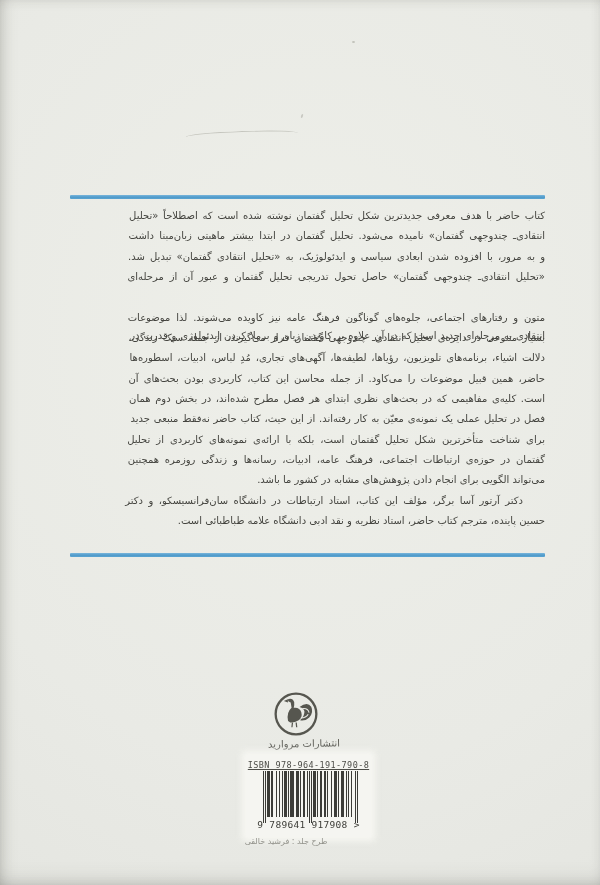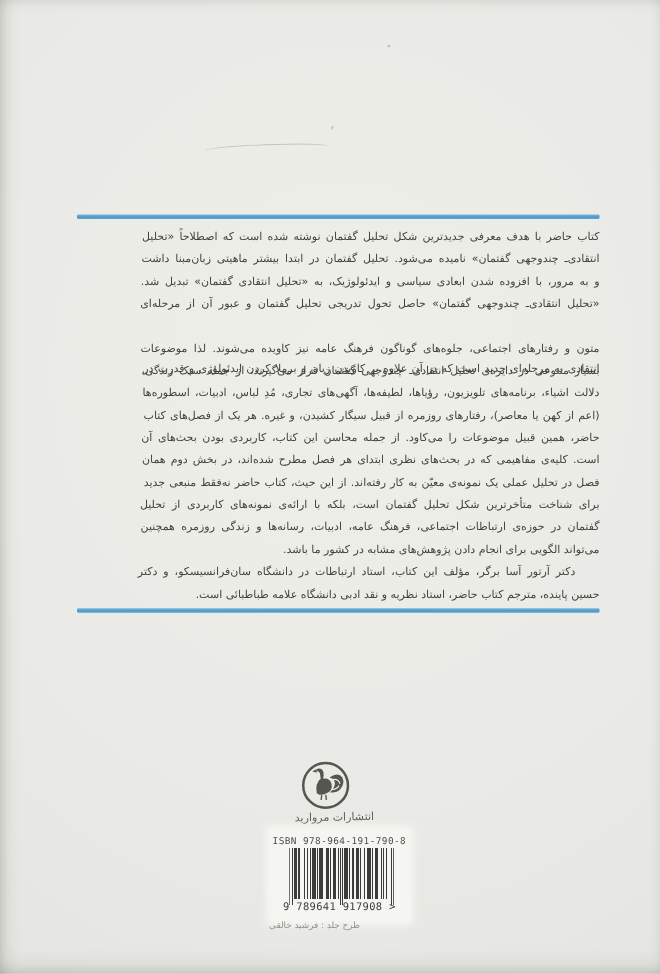--- a/index.html
+++ b/index.html
@@ -34,21 +34,21 @@
     position:absolute;left:262px;top:738px;width:84px;
     direction:rtl;text-align:center;font-size:10px;color:#5b5b55;
     transform:rotate(-1deg);letter-spacing:-0.3px;
   }
   .barcode-patch{
     position:absolute;left:246px;top:755px;width:125px;height:82px;
     background:#f5f5f1;box-shadow:0 0 7px 4px rgba(248,248,244,.9);
   }
   .isbn-label{
     position:absolute;left:0;top:5px;width:125px;text-align:center;
-    font-family:"DejaVu Sans Mono",monospace;font-size:8.5px;letter-spacing:.4px;color:#4d4d48;
+    font-family:"DejaVu Sans Mono",monospace;font-size:8.5px;letter-spacing:.4px;color:#4d4d48;text-decoration:underline;
   }
   .barcode-bars{position:absolute;left:17px;top:16px;width:95px;height:52px;}
   .barcode-human{
     position:absolute;left:0;top:64px;width:125px;text-align:center;
     font-family:"DejaVu Sans Mono",monospace;font-size:9.5px;letter-spacing:.3px;color:#3d3d38;
   }
   .cover-credit{
     position:absolute;left:236px;top:837px;width:100px;text-align:center;
     direction:rtl;font-size:8px;color:#91918a;
   }
@@ -66,21 +66,20 @@
 
   <div class="text-block">
       <div class="bline"><span class="lt" style="word-spacing: 1.57254px;">کتاب حاضر با هدف معرفی جدیدترین شکل تحلیل گفتمان نوشته شده است که اصطلاحاً «تحلیل</span></div>
       <div class="bline"><span class="lt" style="word-spacing: 2.17448px;">انتقادی‌ـ چندوجهی گفتمان» نامیده می‌شود. تحلیل گفتمان در ابتدا بیشتر ماهیتی زبان‌مبنا داشت</span></div>
       <div class="bline"><span class="lt" style="word-spacing: 1.99792px;">و به مرور، با افزوده شدن ابعادی سیاسی و ایدئولوژیک، به «تحلیل انتقادی گفتمان» تبدیل شد.</span></div>
       <div class="bline"><span class="lt" style="word-spacing: 2.62019px;">«تحلیل انتقادی‌ـ چندوجهی گفتمان» حاصل تحول تدریجی تحلیل گفتمان و عبور آن از مرحله‌ای</span></div>
       <div class="bline"><span class="lt" style="word-spacing: 0.737847px; margin-top: 39px;">انتقادی به مرحله‌ای جدید است که در آن علاوه بر کاویدن زبان و برملا کردن ایدئولوژی و قدرت در</span></div>
       <div class="bline"><span class="lt" style="word-spacing: 2.73047px;">متون و رفتارهای اجتماعی، جلوه‌های گوناگون فرهنگ عامه نیز کاویده می‌شوند. لذا موضوعات</span></div>
       <div class="bline"><span class="lt" style="word-spacing: 2.1238px;">بسیار متنوعی در دایره‌ی تحلیل انتقادی‌ـ چندوجهی گفتمان قرار می‌گیرند، از جمله سبک زندگی،</span></div>
       <div class="bline"><span class="lt" style="word-spacing: 1.66903px;">دلالت اشیاء، برنامه‌های تلویزیون، رؤیاها، لطیفه‌ها، آگهی‌های تجاری، مُدِ لباس، ادبیات، اسطوره‌ها</span></div>
-      <div class="bline"><span class="lt" style="word-spacing: 0.662684px;">(اعم از کهن یا معاصر)، رفتارهای روزمره از قبیل سیگار کشیدن، و غیره. هر یک از فصل‌های کتاب</span></div>
       <div class="bline"><span class="lt" style="word-spacing: 1.95536px;">حاضر، همین قبیل موضوعات را می‌کاود. از جمله محاسن این کتاب، کاربردی بودن بحث‌های آن</span></div>
       <div class="bline"><span class="lt" style="word-spacing: 1.475px;">است. کلیه‌ی مفاهیمی که در بحث‌های نظری ابتدای هر فصل مطرح شده‌اند، در بخش دوم همان</span></div>
       <div class="bline"><span class="lt" style="word-spacing: 0.619485px;">فصل در تحلیل عملی یک نمونه‌ی معیّن به کار رفته‌اند. از این حیث، کتاب حاضر نه‌فقط منبعی جدید</span></div>
       <div class="bline"><span class="lt" style="word-spacing: 2.79207px;">برای شناخت متأخرترین شکل تحلیل گفتمان است، بلکه با ارائه‌ی نمونه‌های کاربردی از تحلیل</span></div>
       <div class="bline"><span class="lt" style="word-spacing: 2.65104px; margin-left: 12px;">گفتمان در حوزه‌ی ارتباطات اجتماعی، فرهنگ عامه، ادبیات، رسانه‌ها و زندگی روزمره همچنین</span></div>
       <div class="bline"><span class="lt">می‌تواند الگویی برای انجام دادن پژوهش‌های مشابه در کشور ما باشد.</span></div>
       <div class="bline" style="padding-right: 22px;"><span class="lt" style="word-spacing: 2.23918px;">دکتر آرتور آسا برگر، مؤلف این کتاب، استاد ارتباطات در دانشگاه سان‌فرانسیسکو، و دکتر</span></div>
       <div class="bline"><span class="lt">حسین پاینده، مترجم کتاب حاضر، استاد نظریه و نقد ادبی دانشگاه علامه طباطبائی است.</span></div>
     </div>
 

